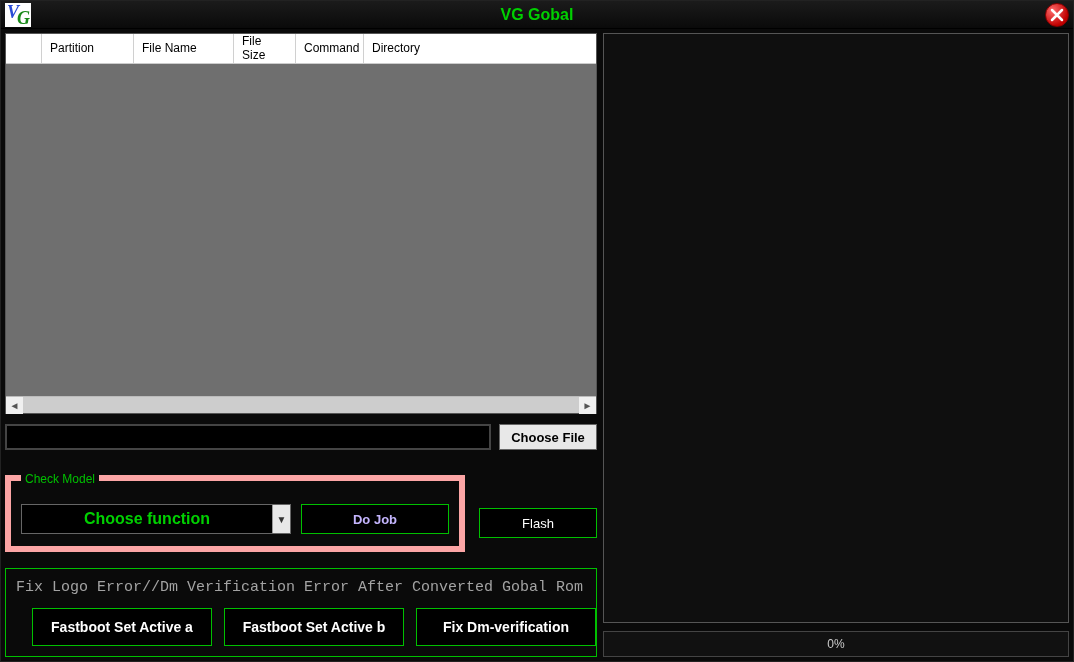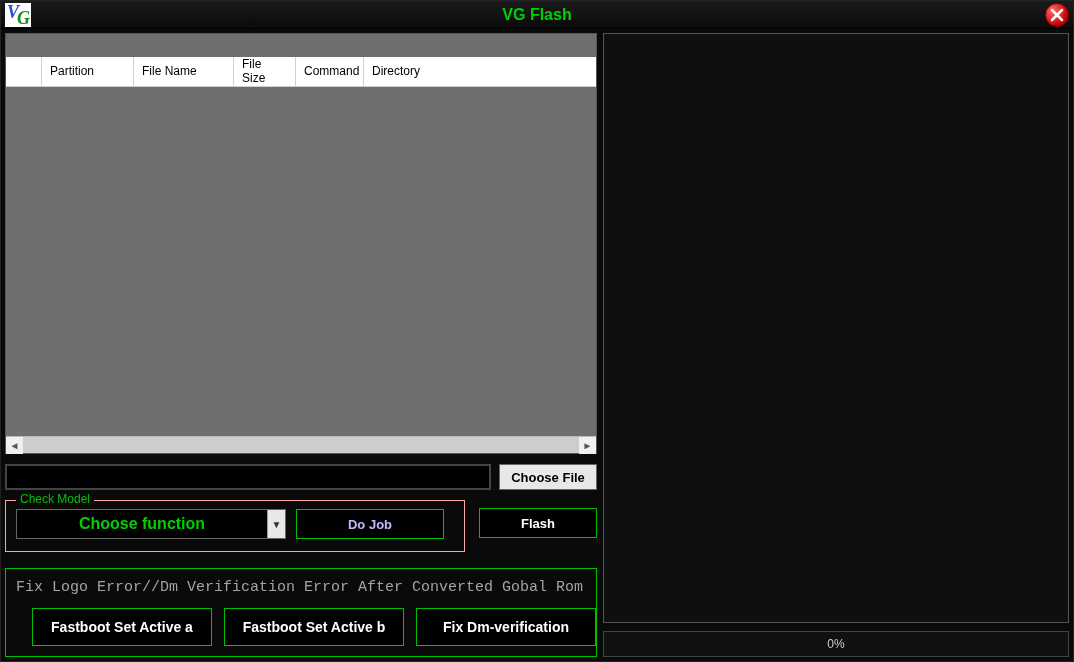--- a/index.html
+++ b/index.html
@@ -82,21 +82,20 @@
     height: 435px;
     display: flex;
     flex-direction: column;
   }
   .table-head {
     display: flex;
     background: #000000;
     height: 30px;
     border-bottom: 1px solid #ccc;
     flex-shrink: 0;
-    margin-top: 23px;
   }
   .th {
     border-right: 1px solid #d0d0d0;
     padding: 4px 8px;
     font-size: 12px;
     color: #000;
     display: flex;
     align-items: center;
     background: #fff;
     line-height: 1.1;
@@ -158,23 +157,23 @@
   .choose-file {
     width: 98px;
     height: 26px;
     background: #e8e8e8;
     border: 1px solid #666;
     font-size: 13px;
     font-weight: bold;
     cursor: pointer;
   }
   .fieldset {
-    border: 1px solid #fca5a5;
-    margin-top: 10px;
-    padding: 8px 10px 12px 10px;
+    border: 6px solid #fca5a5;
+    margin-top: 25px;
+    padding: 23px 10px 12px 10px;
     position: relative;
   }
   .fieldset .legend {
     position: absolute;
     top: -9px;
     left: 10px;
     background: #0a0a0a;
     color: #00c000;
     font-size: 12px;
     padding: 0 4px;
@@ -224,21 +223,21 @@
   .flash {
     position: absolute;
     left: 474px;
     top: 475px;
     width: 118px;
     height: 30px;
     background: #000;
     border: 1px solid #00c000;
     color: #fff;
     font-size: 13px;
-    font-weight: bold;
+    font-weight: normal;
     cursor: pointer;
   }
   .fix-box {
     border: 1px solid #00c000;
     margin-top: 16px;
     padding: 10px;
   }
   .fix-title {
     color: #a3a3a3;
     font-size: 15px;
@@ -282,21 +281,21 @@
   .left-container { position: relative; }
 </style>
 </head>
 <body>
 
 <div class="titlebar">
   <div class="logo">
     <span class="v">V</span>
       <span class="g">G</span>
   </div>
-  <div class="title">VG Flash</div>
+  <div class="title">VG Gobal</div>
   <div class="close-btn">
     <svg viewBox="0 0 14 14">
       <path d="M2 2 L12 12 M12 2 L2 12" stroke="#fff" stroke-width="2.5" stroke-linecap="round"></path>
     </svg>
   </div>
 </div>
 
 <div class="main">
   <div class="left-col left-container">
 

